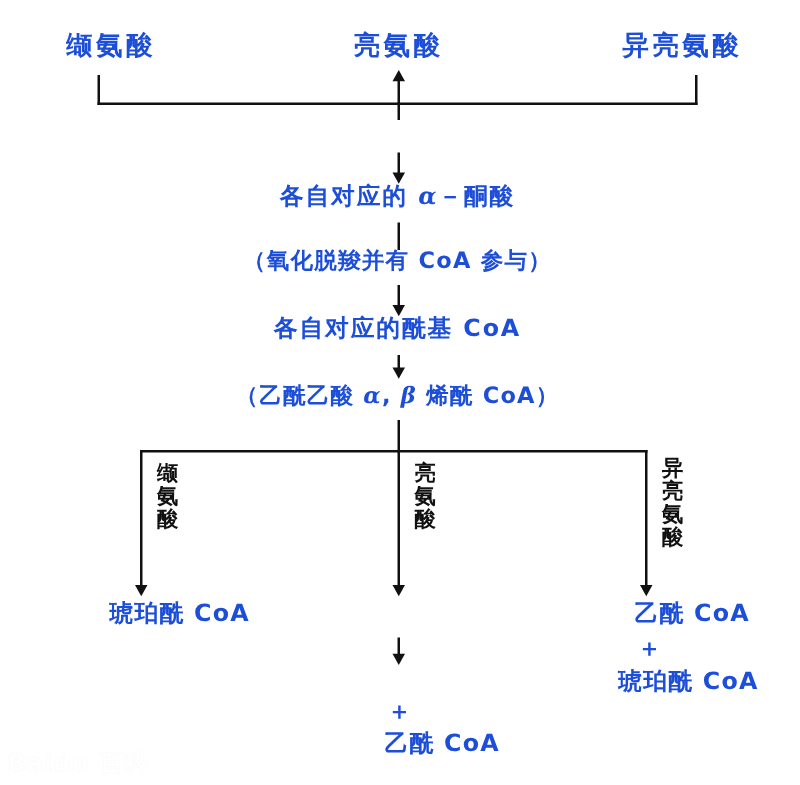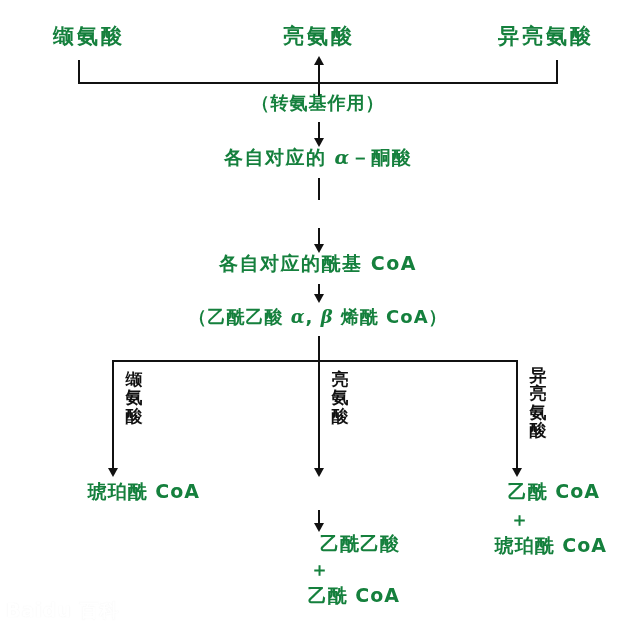--- a/index.html
+++ b/index.html
@@ -17,21 +17,21 @@
   #canvas {
     position: relative;
     width: 640px;
     height: 628px;
     background: #ffffff;
   }
   .lbl {
     position: absolute;
     white-space: nowrap;
     font-weight: bold;
-    color: #15803d;
+    color: #1d4ed8;
     letter-spacing: 1px;
     line-height: 1;
     text-align: center;
   }
   .amino {
     font-size: 21px;
     letter-spacing: 3px;
   }
   .step {
     font-size: 19px;
@@ -122,31 +122,31 @@
 
   <div class="vline" style="left:556px; top:60px; height:24px;"></div>
 
   <div class="hline" style="left:78px; top:82px; width:480px;"></div>
 
   <div class="vline" style="left:318px; top:62px; height:22px;"></div>
   <div class="arrowhead up" style="left:314px; top:56px;"></div>
 
   <div class="vline" style="left:318px; top:82px; height:14px;"></div>
 
-  <div class="lbl paren" style="left:168px; top:94px; width:300px;">（转氨基作用）</div>
 
   <div class="vline" style="left:318px; top:122px; height:18px;"></div>
   <div class="arrowhead" style="left:314px; top:138px;"></div>
 
   <div class="lbl step" style="left:168px; top:148px; width:300px;">
     <span>各自对应的 </span><span class="ital">α</span><span>－酮酸</span>
   </div>
 
   <div class="vline" style="left:318px; top:178px; height:22px;"></div>
 
+  <div class="lbl paren" style="left:148px; top:200px; width:340px;">（氧化脱羧并有 CoA 参与）</div>
 
   <div class="vline" style="left:318px; top:228px; height:18px;"></div>
   <div class="arrowhead" style="left:314px; top:244px;"></div>
 
   <div class="lbl step" style="left:158px; top:254px; width:320px;">各自对应的酰基 CoA</div>
 
   <div class="vline" style="left:318px; top:284px; height:14px;"></div>
   <div class="arrowhead" style="left:314px; top:294px;"></div>
 
   <div class="lbl paren" style="left:140px; top:308px; width:356px;">
@@ -181,21 +181,20 @@
     <span>氨</span>
     <span>酸</span>
   </div>
 
   <div class="lbl product" style="left:30px; top:482px; width:170px;">琥珀酰 CoA</div>
 
 
   <div class="vline" style="left:318px; top:510px; height:16px;"></div>
   <div class="arrowhead" style="left:314px; top:523px;"></div>
 
-  <div class="lbl product" style="left:240px; top:534px; width:160px;">乙酰乙酸</div>
 
   <div class="lbl plus" style="left:240px; top:560px; width:160px;">＋</div>
 
   <div class="lbl product" style="left:240px; top:586px; width:160px;">乙酰 CoA</div>
 
   <div class="lbl product" style="left:440px; top:482px; width:160px;">乙酰 CoA</div>
 
   <div class="lbl plus" style="left:440px; top:510px; width:160px;">＋</div>
 
   <div class="lbl product" style="left:435px; top:536px; width:172px;">琥珀酰 CoA</div>

